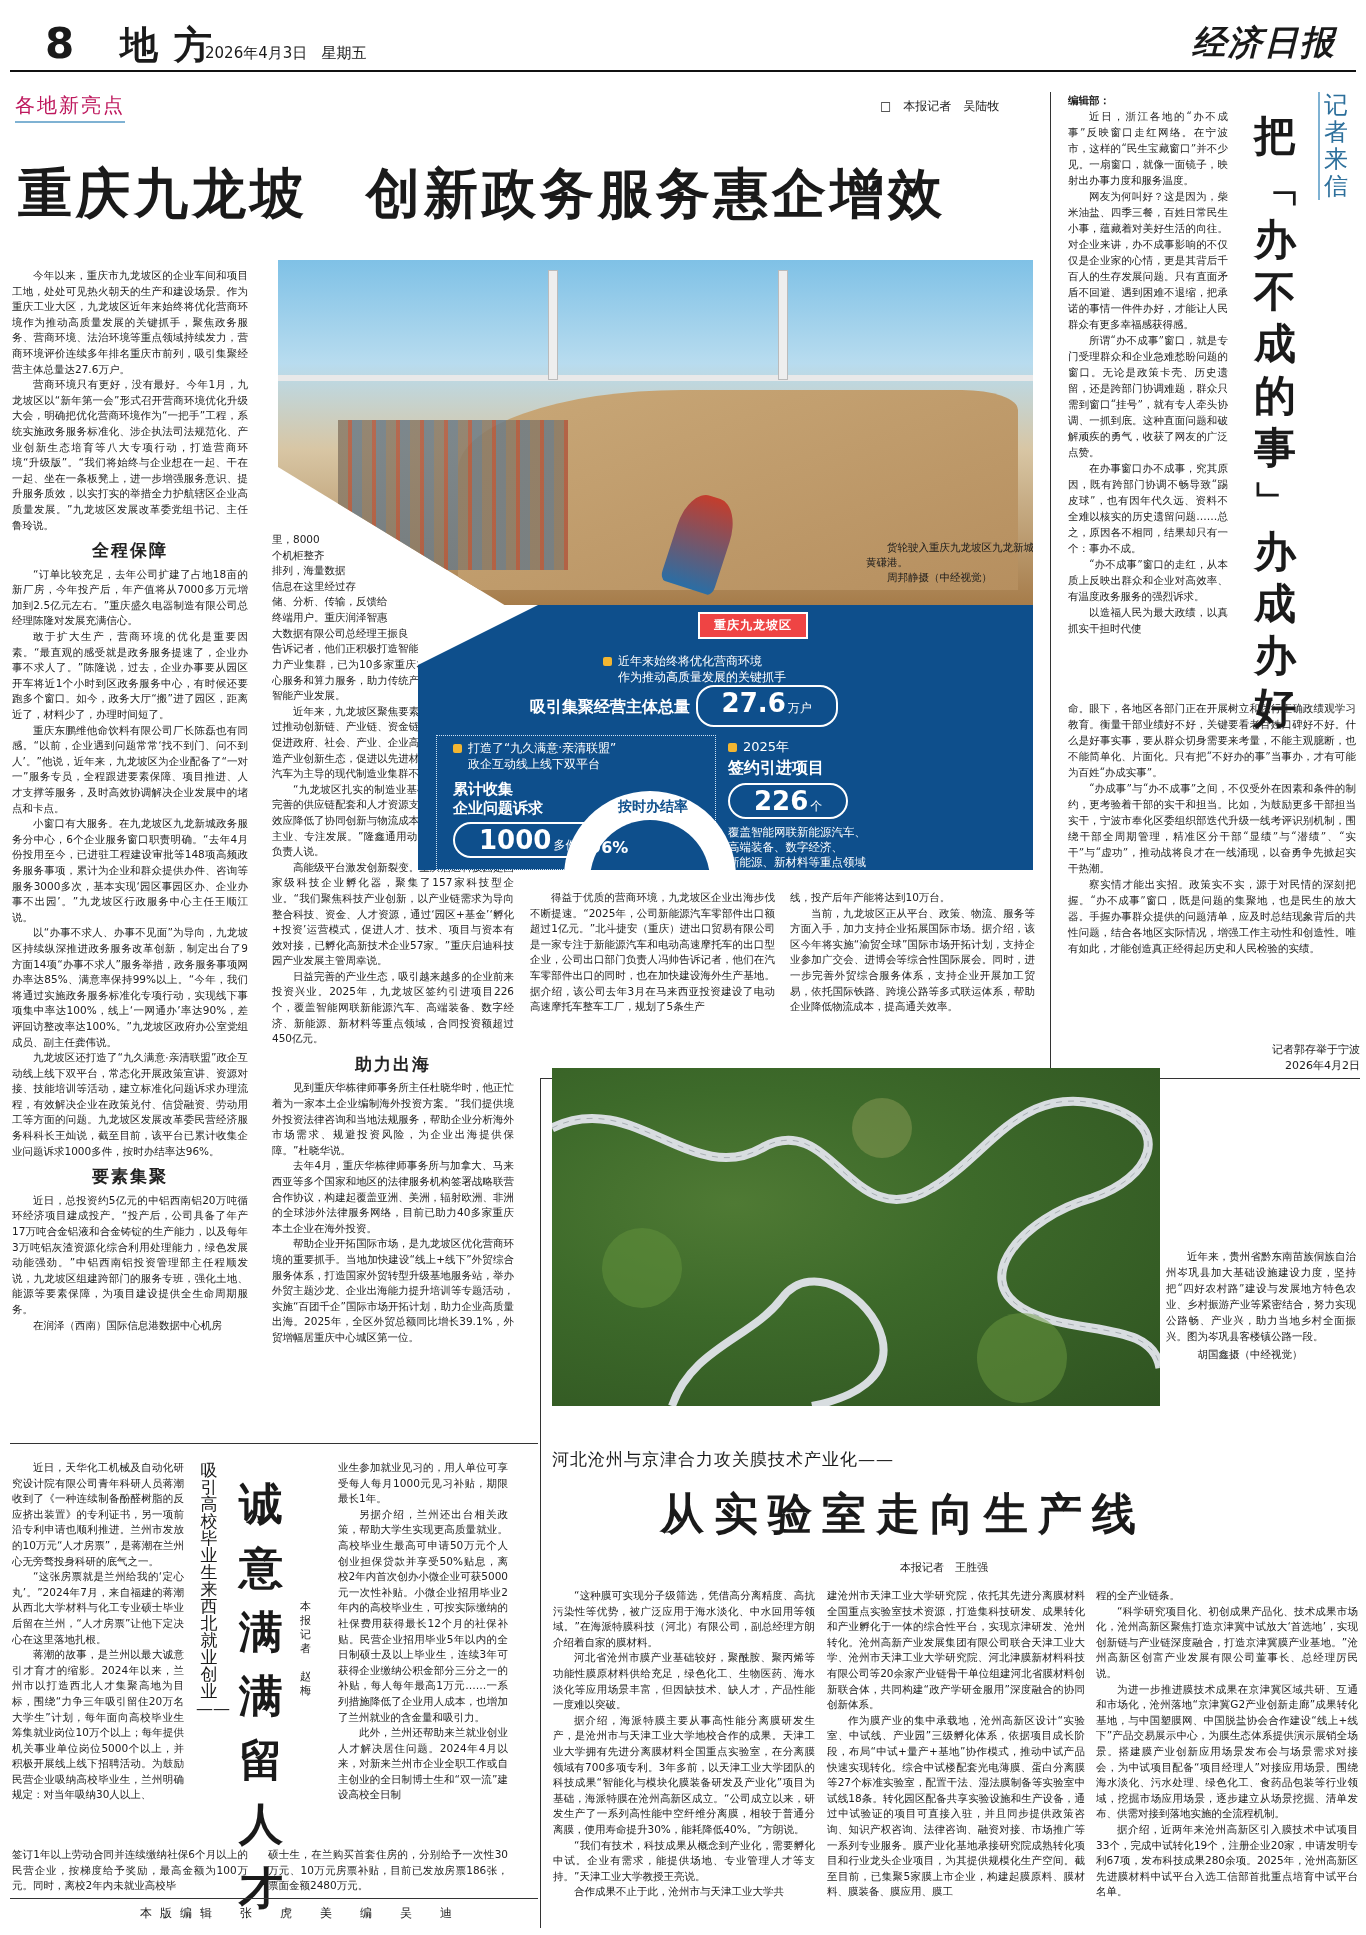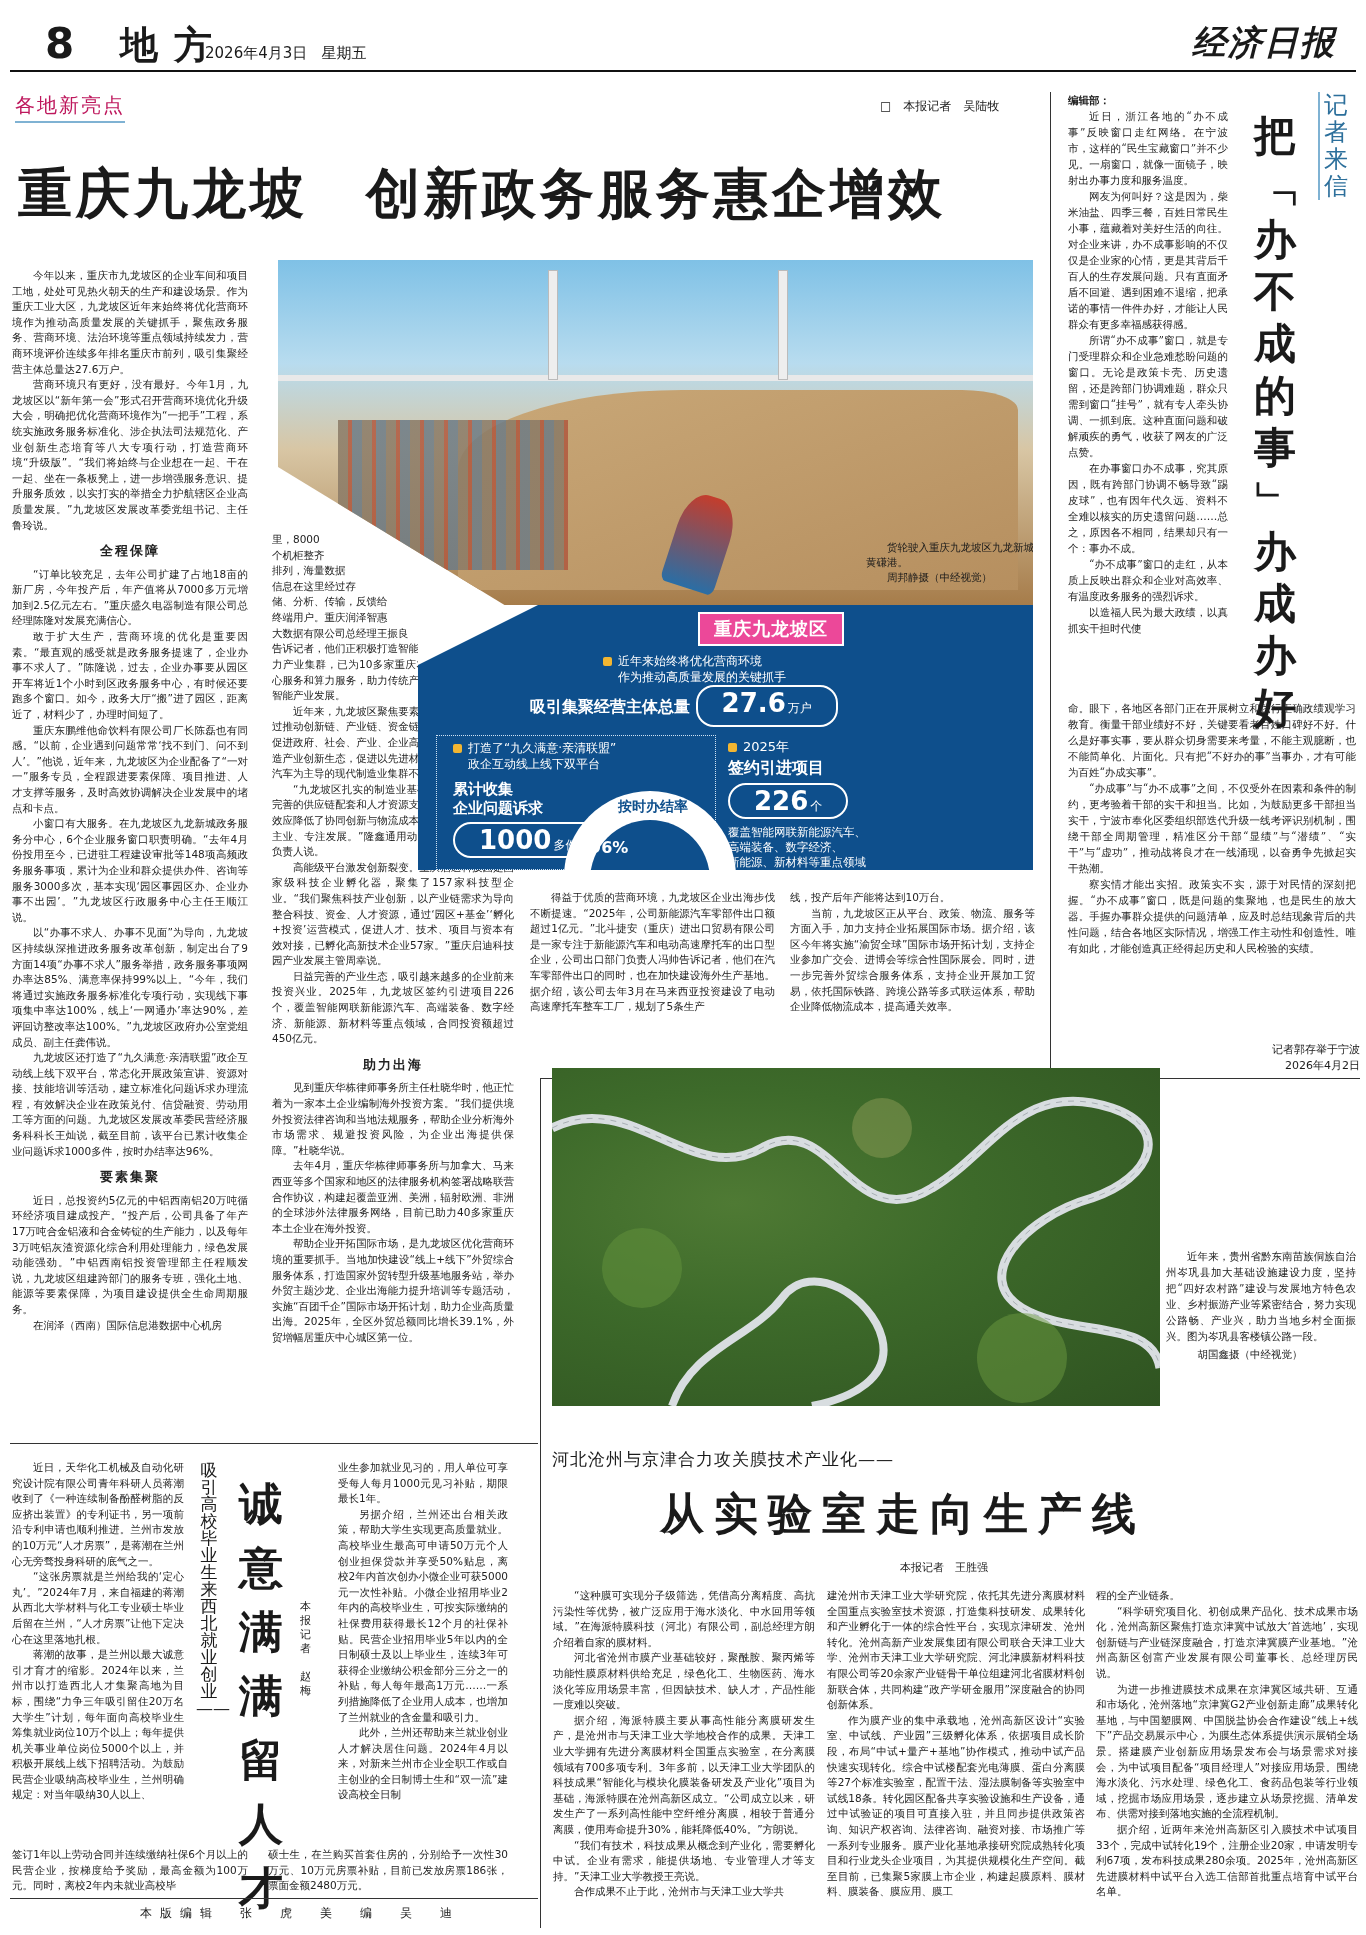--- a/index.html
+++ b/index.html
@@ -2,21 +2,21 @@
 <html><head>
 <meta charset="utf-8">
 <style>
   * { box-sizing: border-box; margin: 0; padding: 0; }
   html, body { width: 1366px; height: 1935px; background: #fff; overflow: hidden; }
   body { position: relative; font-family: "DejaVu Sans", sans-serif; color: #1a1a1a; }
   .abs { position: absolute; }
   .serif { font-family: "DejaVu Serif", serif; }
   .body-text { font-size: 10.5px; line-height: 15.6px; text-align: justify; color: #222; }
   .body-text p { text-indent: 2em; }
-  .sub-head { font-size: 13px; font-weight: bold; text-align: center; margin: 10px 0 8px; letter-spacing: 2px; }
+  .sub-head { font-size: 17px; font-weight: bold; text-align: center; margin: 10px 0 8px; letter-spacing: 2px; }
 
   
   .page-num { left: 45px; top: 22px; font-size: 42px; font-weight: bold; line-height: 44px; }
   .section-name { left: 120px; top: 24px; font-size: 38px; font-weight: bold; letter-spacing: 16px; line-height: 42px; font-family: "DejaVu Serif", serif; }
   .header-date { left: 205px; top: 44px; font-size: 15px; }
   .masthead-logo { right: 30px; top: 20px; font-size: 34px; font-family: "DejaVu Serif", serif; font-style: italic; font-weight: bold; letter-spacing: 2px; }
   .header-rule { left: 10px; top: 70px; width: 1346px; height: 2px; background: #111; }
 
   .kicker { left: 15px; top: 92px; font-size: 20px; color: #be185d; font-family: "DejaVu Serif", serif; letter-spacing: 2px; border-bottom: 2px solid #7fb2d3; padding-bottom: 2px; }
   .byline-top { left: 880px; top: 98px; font-size: 12px; font-family: "DejaVu Serif", serif; }
@@ -28,21 +28,21 @@
   .infographic { left: 258px; top: 260px; width: 775px; height: 610px; overflow: hidden; }
   .photo { left: 20px; top: 0; width: 755px; height: 345px; background: linear-gradient(180deg,#7fc1e6 0%,#b8dcef 30%,#d8c6a4 55%,#a67c4a 100%); clip-path: polygon(0 0, 100% 0, 100% 100%, 30% 100%, 0 60%); }
   .photo .river { position:absolute; left:180px; top:130px; width:560px; height:200px; background: linear-gradient(160deg,#c9a878,#b68f5f); border-radius: 40% 10% 0 0; }
   .photo .bridge-tower { position:absolute; width:10px; background:#eee; border:1px solid #bbb; }
   .photo .deck { position:absolute; left:0; top:115px; width:755px; height:6px; background:#e9e9e9; }
   .photo .ship { position:absolute; left:395px; top:235px; width:55px; height:95px; background: linear-gradient(#c43d2c,#2a6ea5); transform: rotate(18deg); border-radius: 40% 40% 10% 10%; }
   .photo .dock { position:absolute; left:60px; top:160px; width:230px; height:150px; background: repeating-linear-gradient(90deg,#8a7a66 0 10px,#b0583e 10px 14px,#6d7b85 14px 24px); opacity:.85; }
   .photo-caption { left: 608px; top: 280px; font-size: 10.5px; line-height: 15px; font-family: "DejaVu Serif", serif; width: 170px; }
   .photo-caption p:first-child { text-indent: 2em; }
   .info-panel { left: 160px; top: 345px; width: 615px; height: 265px; background: #0e4f8c; clip-path: polygon(0 0, 100% 0, 100% 100%, 0 100%); }
-  .info-tag { left: 440px; top: 352px; background: #ec4899; border: 2px solid #fff; color: #fff; font-weight: bold; font-size: 18px; padding: 3px 14px; letter-spacing: 1px; }
+  .info-tag { left: 440px; top: 352px; background: #ef4444; border: 2px solid #fff; color: #fff; font-weight: bold; font-size: 12px; padding: 3px 14px; letter-spacing: 1px; }
   .info-white { color: #fff; }
   .bullet-gold { display:inline-block; width:9px; height:9px; background:#f2b632; border-radius:2px; margin-right:6px; vertical-align:middle; }
   .stat-pill { display:inline-block; border:2px solid #fff; border-radius: 18px; padding: 0 24px; color:#fff; font-weight:bold; }
   .stat-pill .big { font-size: 26px; line-height: 32px; }
   .stat-pill .unit { font-size: 12px; font-weight: normal; margin-left: 2px; }
   .dotted-box { border: 1px dotted #cfe3f3; }
   .gauge { left: 306px; top: 531px; width: 172px; height: 86px; border-radius: 86px 86px 0 0; background: #fff; }
   .gauge-inner { left: 332px; top: 560px; width: 120px; height: 60px; border-radius: 60px 60px 0 0; background: #0e4f8c; }
 
   

